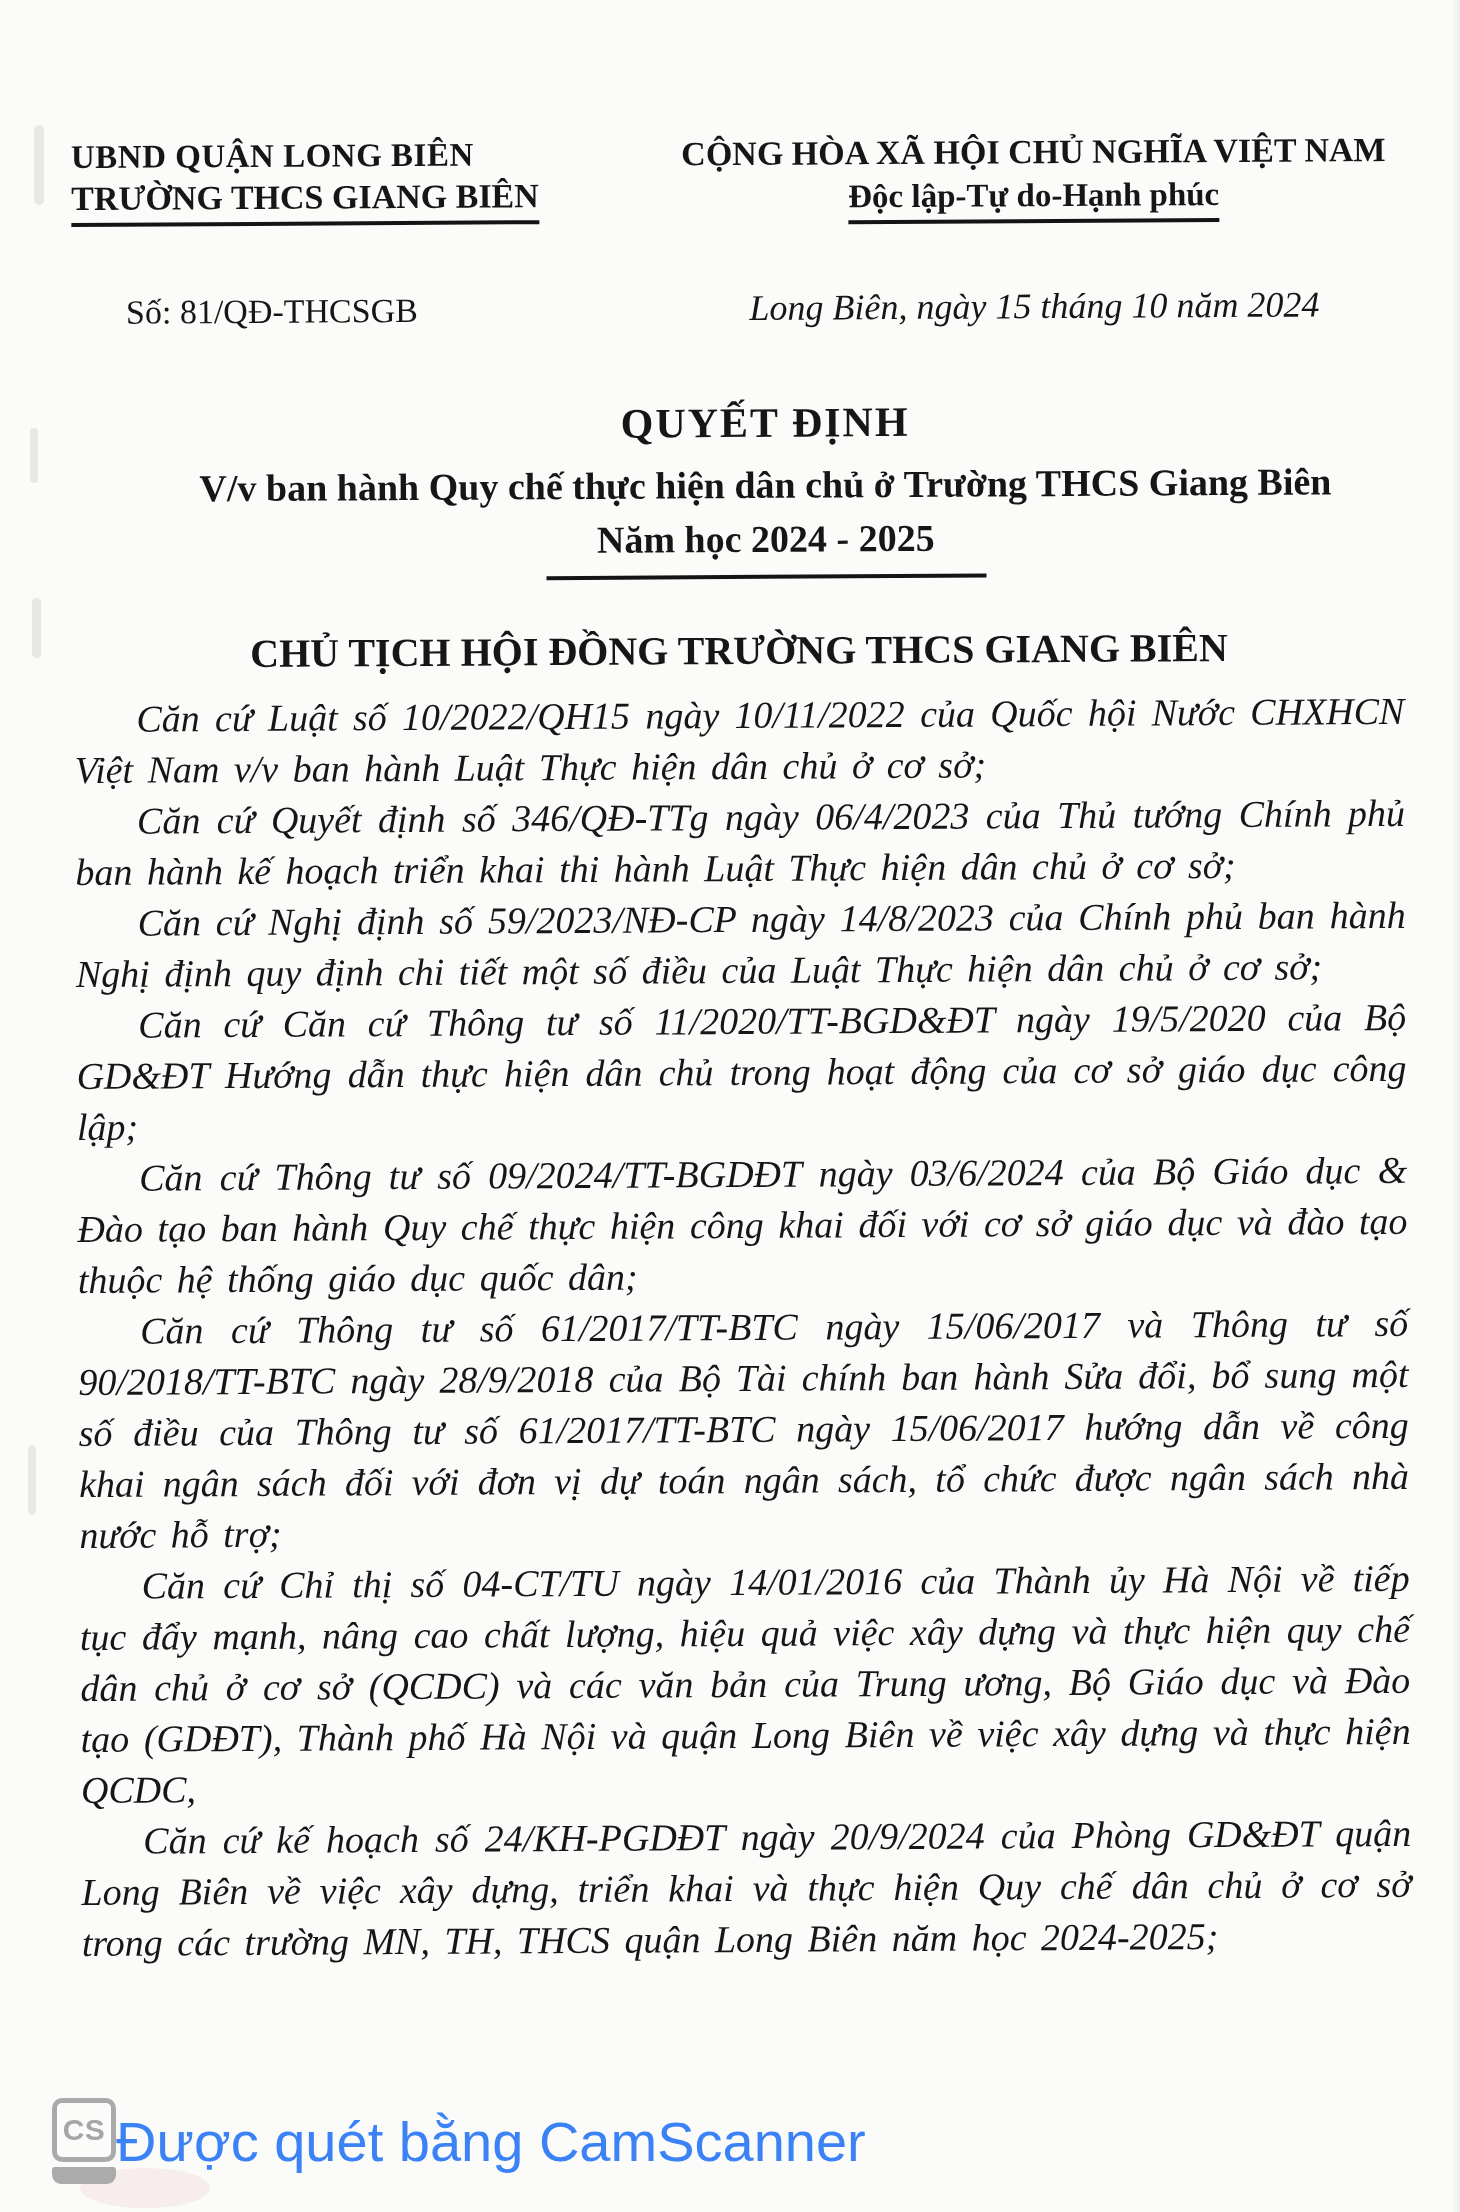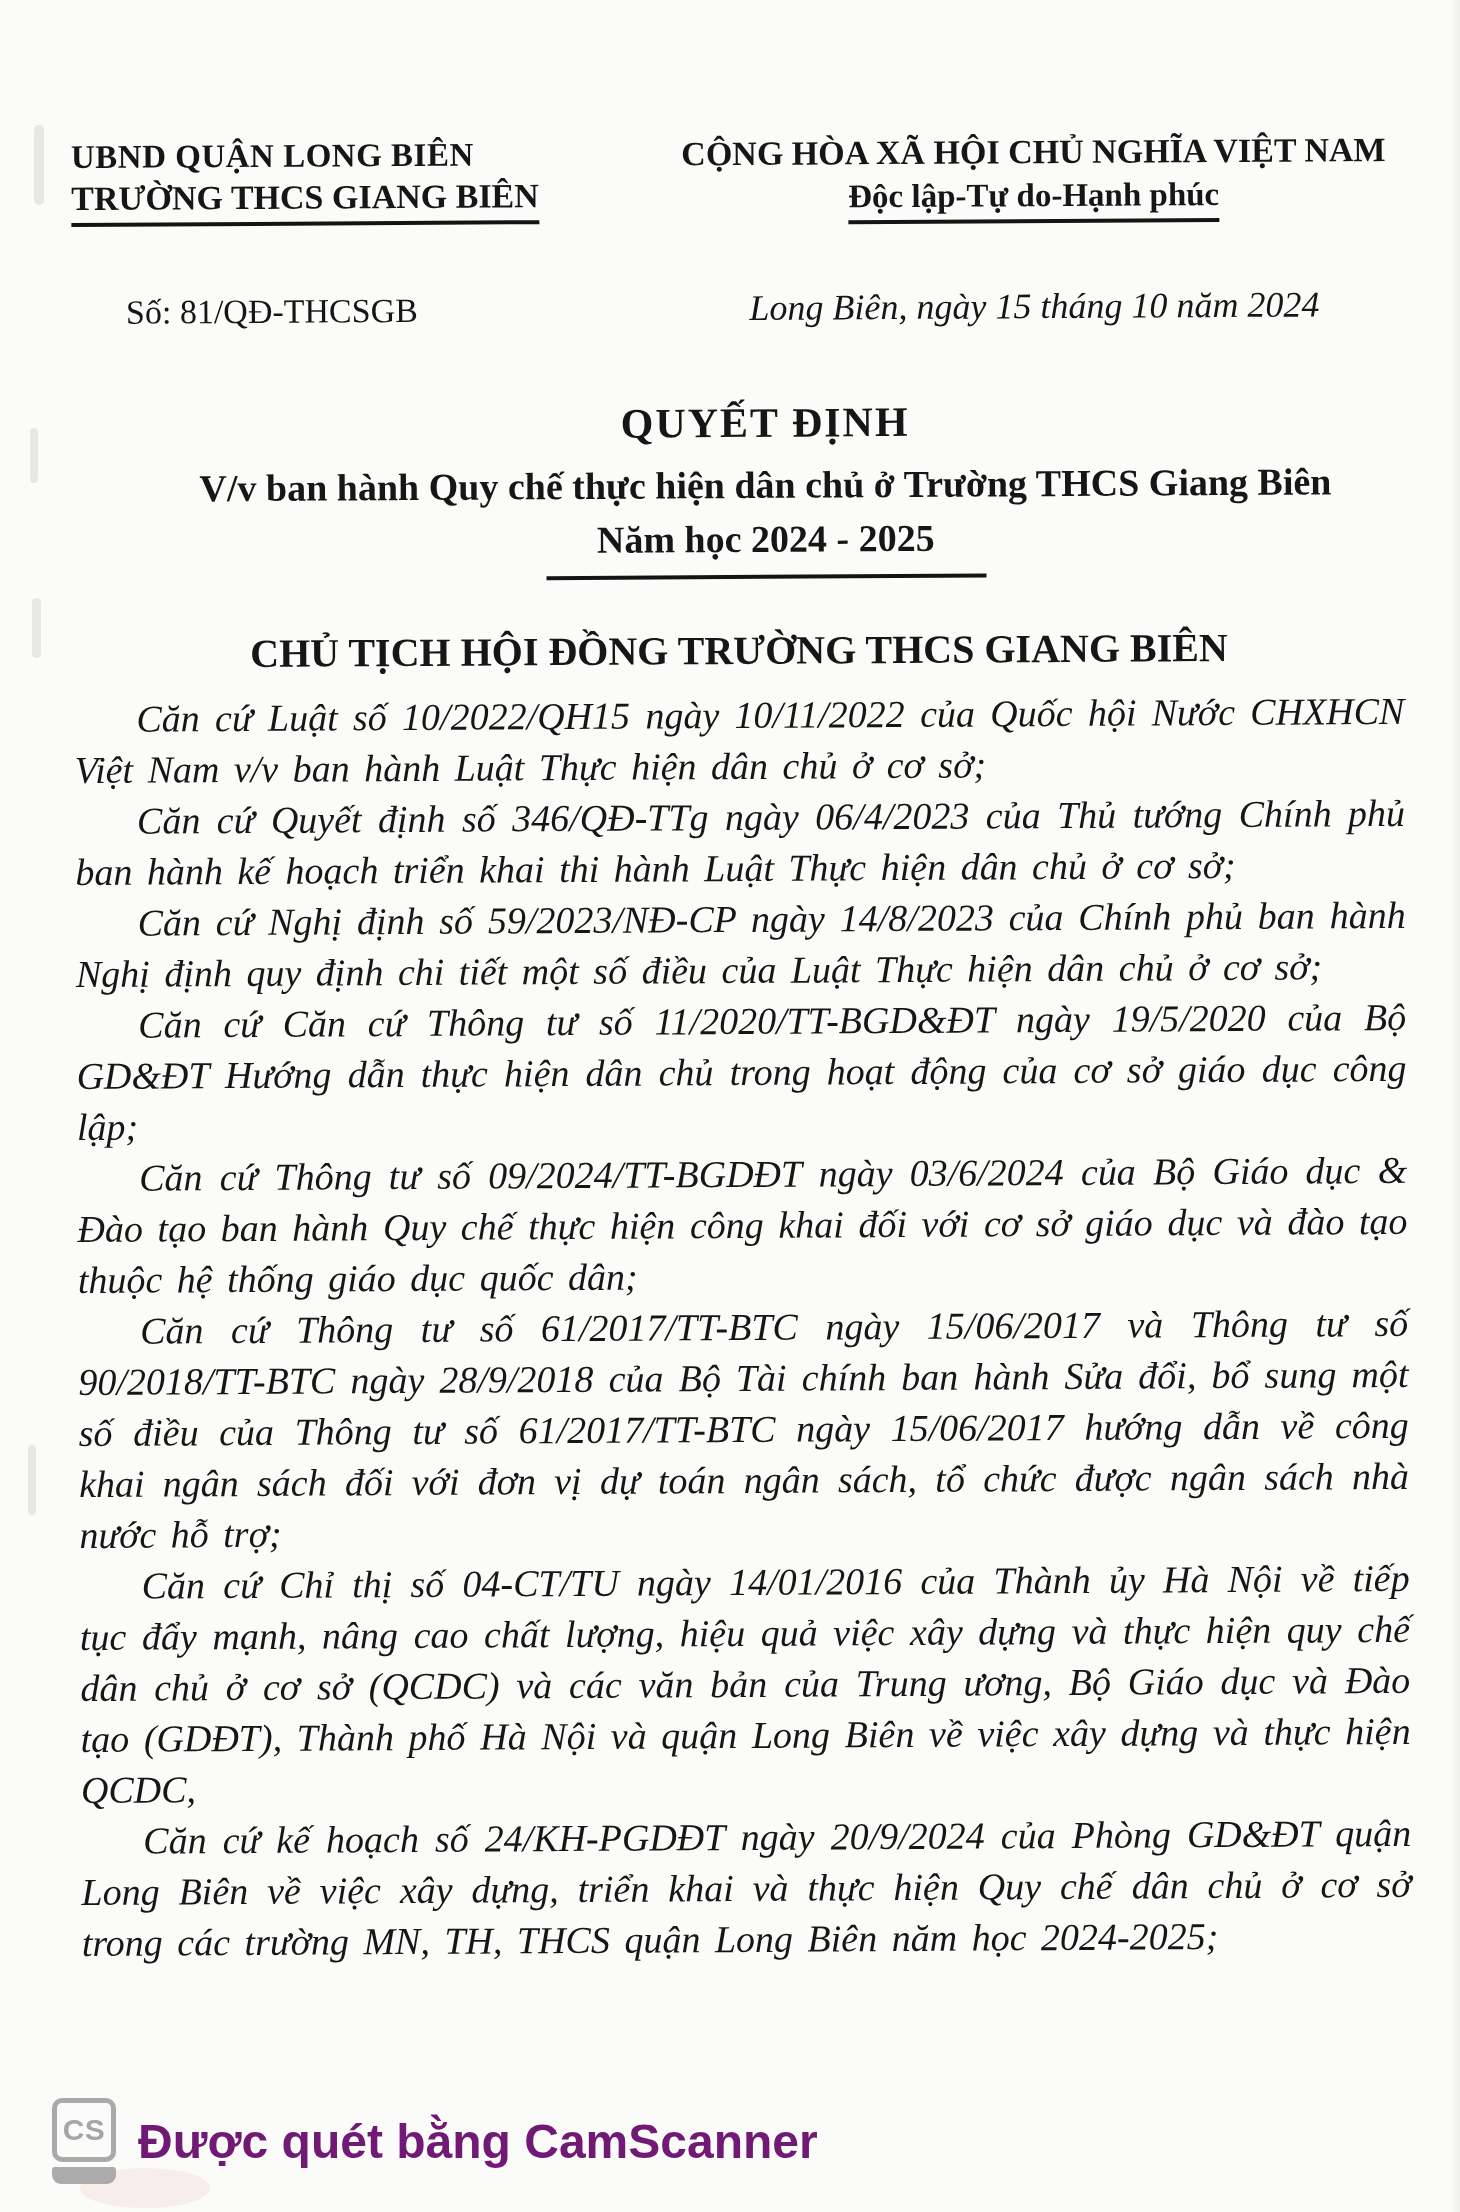--- a/index.html
+++ b/index.html
@@ -103,43 +103,41 @@
     text-align: justify;
     word-spacing: 5px;
   }
 
   .camscanner-bar {
     position: absolute;
     left: 52px;
     top: 2098px;
     display: flex;
     align-items: center;
-    gap: 22px;
     font-family: "Liberation Sans", "DejaVu Sans", sans-serif;
   }
   .cs-icon { width: 64px; }
   .cs-icon-box {
     width: 54px; height: 54px;
     border: 5px solid #aaaaaa;
     border-radius: 10px;
     display: flex; align-items: center; justify-content: center;
     font-size: 30px; font-weight: 700; color: #a6a6a6;
     letter-spacing: 0.5px;
   }
   .cs-icon-bar {
     width: 64px; height: 17px;
     background: #ababab;
     border-radius: 3px 3px 9px 9px;
     margin-top: 5px;
   }
   .cs-text {
-    font-size: 48px;
-    color: #701a75;
+    font-size: 56px;
+    color: #3b82f6;
     white-space: nowrap;
-    font-weight: bold;
   }
 </style>
 </head>
 <body>
 
 <div class="artifact-strip a1"></div>
 <div class="artifact-strip a2"></div>
 <div class="artifact-strip a3"></div>
 <div class="artifact-strip a4"></div>
 <div class="smudge"></div>

